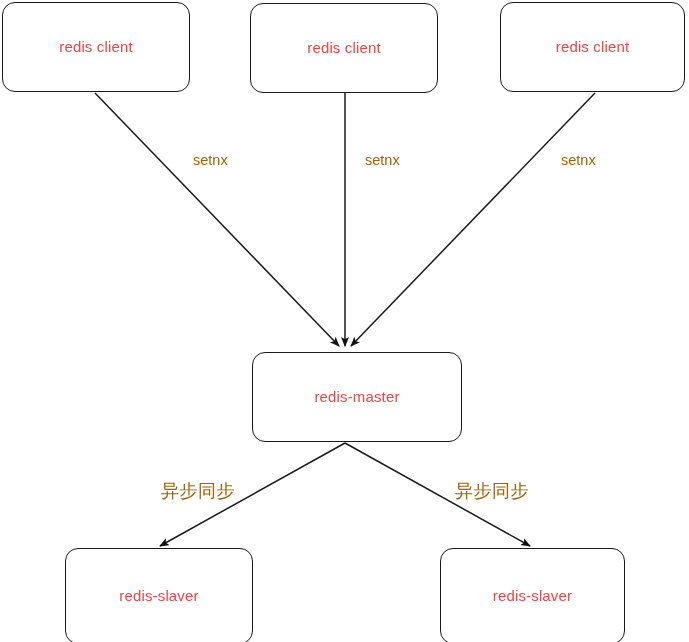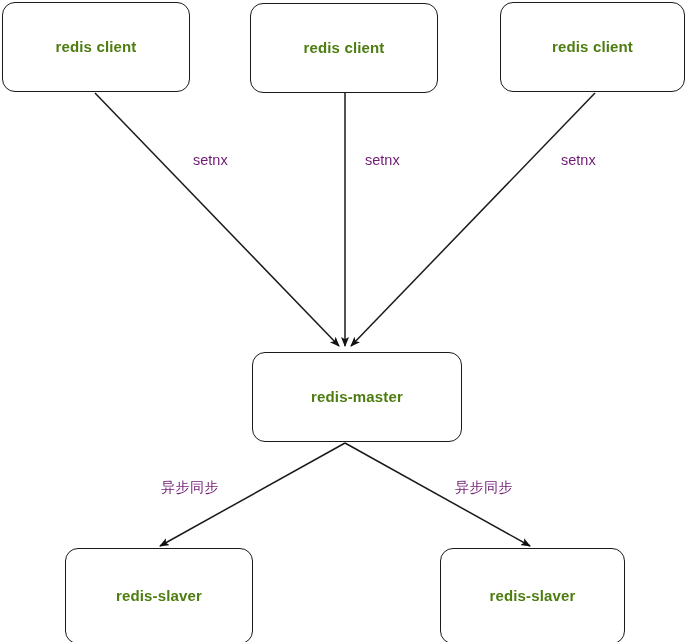--- a/index.html
+++ b/index.html
@@ -28,36 +28,35 @@
     display: flex;
     align-items: center;
     justify-content: center;
     background: #ffffff;
     border: 1.6px solid #1a1a1a;
     border-radius: 13px;
     z-index: 3;
   }
   .node-label {
     font-size: 15px;
-    color: #4d7c0f;
+    color: #ef4444;
     line-height: 1.2;
     letter-spacing: 0.15px;
     white-space: nowrap;
-    font-weight: bold;
   }
   .edge-label {
     position: absolute;
     font-size: 14.5px;
-    color: #701a75;
+    color: #a16207;
     white-space: nowrap;
     z-index: 4;
     background: transparent;
   }
   .edge-label.cjk {
-    font-size: 14px;
+    font-size: 18px;
     letter-spacing: 0.5px;
   }
 </style>
 </head>
 <body>
 
 <div id="canvas">
 
   <svg id="edge-layer" viewBox="0 0 689 642" width="689" height="642" xmlns="http://www.w3.org/2000/svg">
     <defs>

